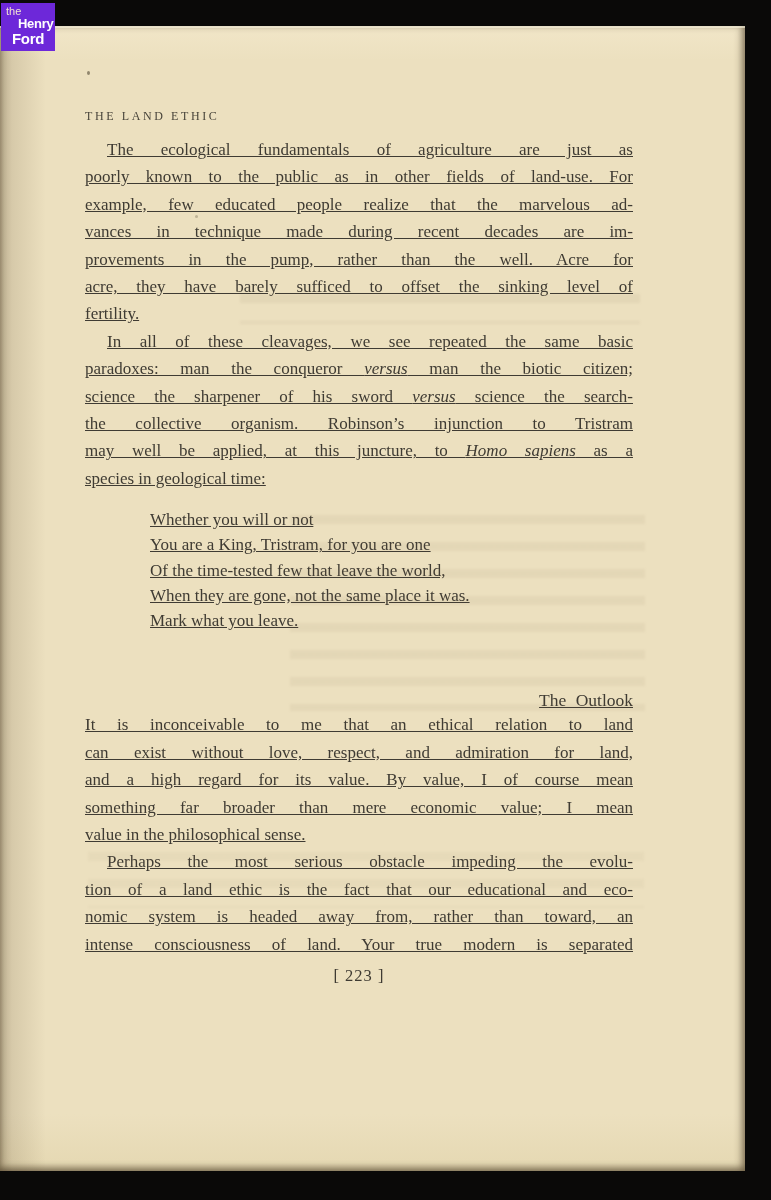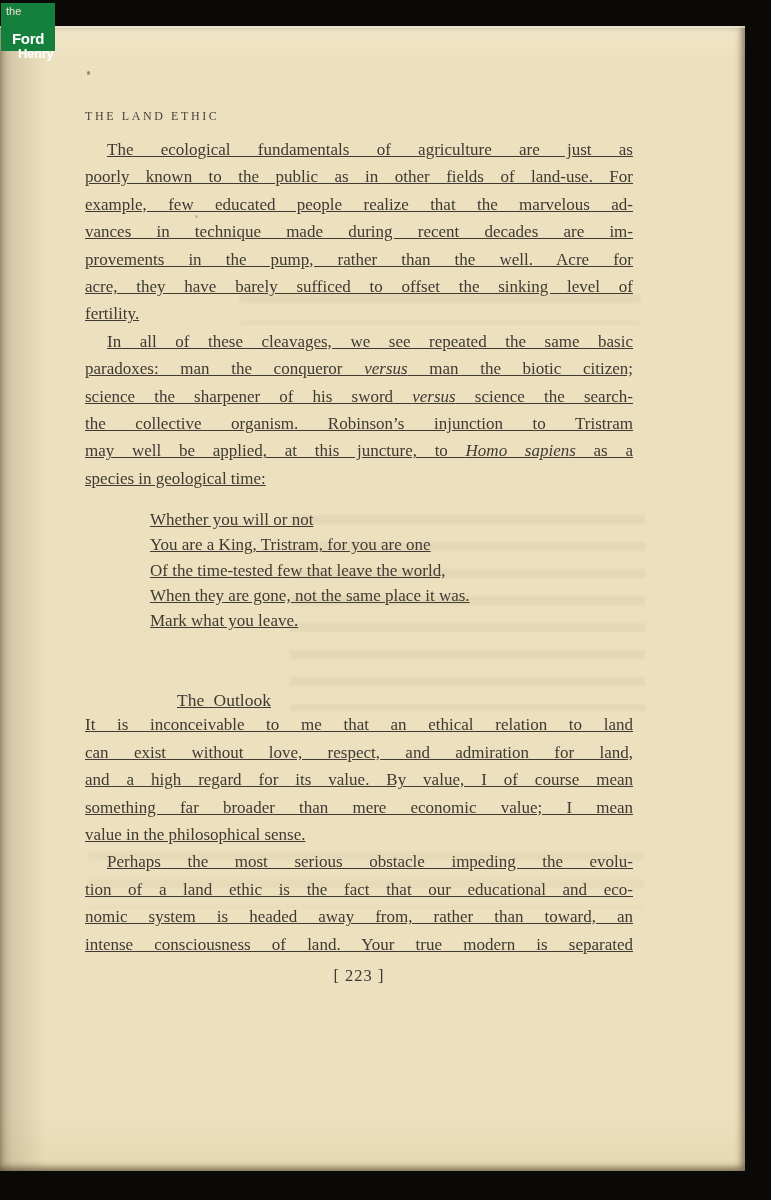--- a/index.html
+++ b/index.html
@@ -34,35 +34,36 @@
   .jline{text-align:justify;text-align-last:justify;}
   .indent{text-indent:22px;}
 
   .verse{margin:15px 0 0 65px;}
   .verse .line{line-height:25.2px;}
 
   .heading{
     margin:56px 0 0 92px;
     font-size:17.5px;line-height:22px;
     word-spacing:5px;
+    text-align:right;
   }
 
   .page-number{
     margin-top:8px;margin-left:85px;width:548px;
     text-align:center;font-size:16.5px;letter-spacing:1px;
   }
 
   
   .logo{
     position:absolute;left:1px;top:3px;width:54px;height:48px;
-    background:#15803d;
+    background:#6d28d9;
     font-family:"Liberation Sans","DejaVu Sans",sans-serif;color:#ffffff;
   }
   .logo-the{position:absolute;left:5px;top:2px;font-size:11px;color:#f2e3d3;}
-  .logo-henry{position:absolute;left:17px;top:13px;font-size:13px;font-weight:bold;letter-spacing:-.3px;margin-top:30px;}
+  .logo-henry{position:absolute;left:17px;top:13px;font-size:13px;font-weight:bold;letter-spacing:-.3px;}
   .logo-ford{position:absolute;left:11px;top:27px;font-size:15px;font-weight:bold;letter-spacing:-.3px;}
 
   
   .ghost{
     position:absolute;pointer-events:none;filter:blur(1.6px);
     background:repeating-linear-gradient(180deg,
       rgba(122,100,70,.14) 0px, rgba(122,100,70,.14) 9px,
       rgba(122,100,70,0) 9px, rgba(122,100,70,0) 27px);
   }
   .ghost-1{left:240px;top:268px;width:400px;height:30px;opacity:.55;}

